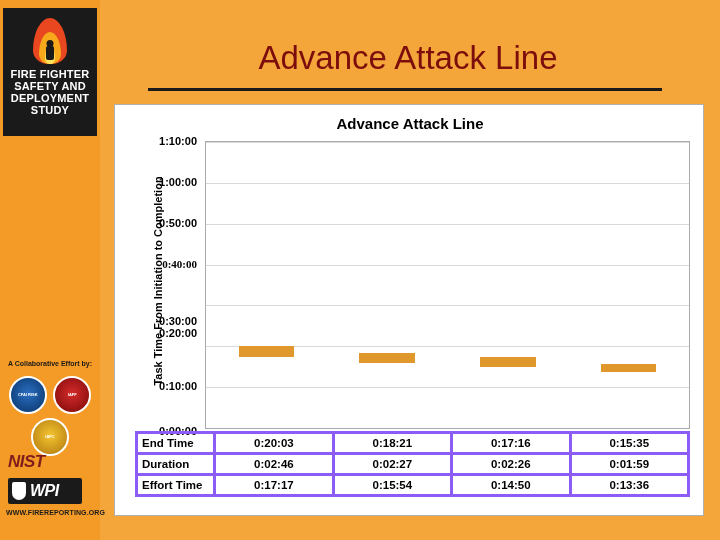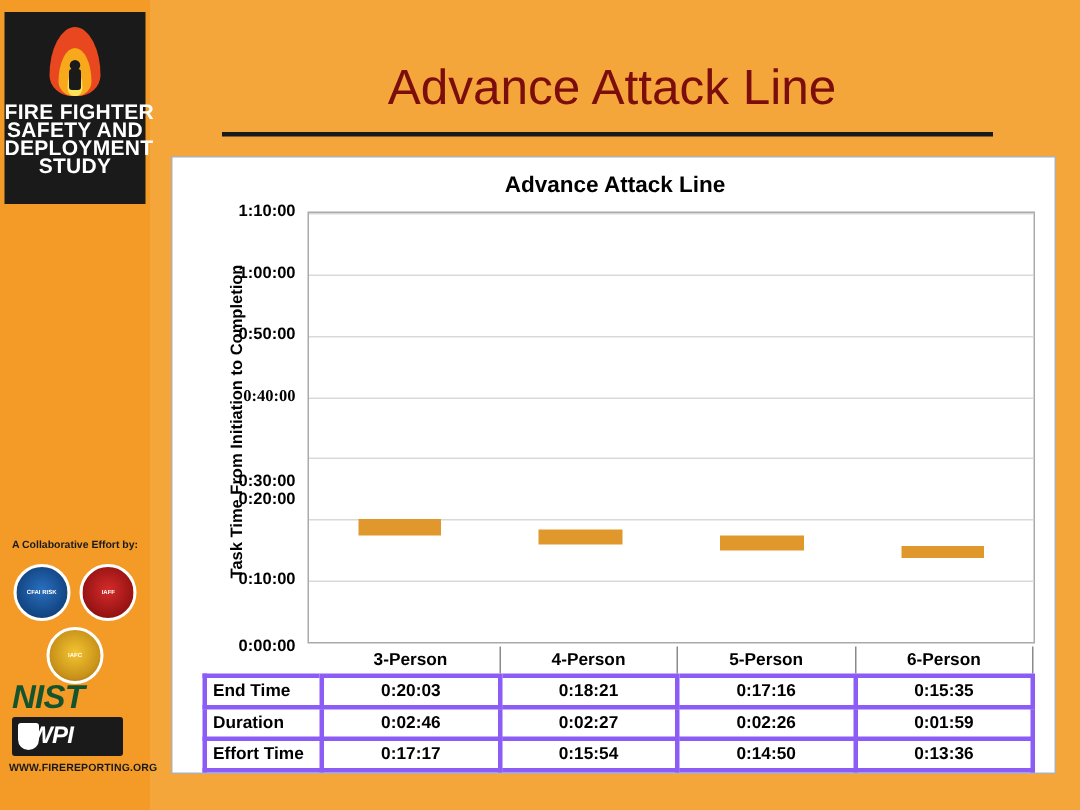--- a/index.html
+++ b/index.html
@@ -55,21 +55,21 @@
     position: absolute;
     bottom: 0;
     left: 50%;
     transform: translateX(-50%);
     width: 16px;
     height: 26px;
   }
   .fig .head { position:absolute; left:50%; transform:translateX(-50%); top:0; width:7px; height:7px; background:#1a1a1a; border-radius:50%; }
   .fig .body { position:absolute; left:50%; transform:translateX(-50%); top:6px; width:8px; height:14px; background:#1a1a1a; border-radius:2px; }
   #logo-text {
-    font-size: 14px;
+    font-size: 11px;
     font-weight: bold;
     line-height: 12px;
     letter-spacing: 0.2px;
     margin-top: 2px;
   }
   #logo-text div { white-space: nowrap; }
   #collab {
     position: absolute;
     left: 0; top: 360px;
     width: 100px;
@@ -97,41 +97,41 @@
   .seal-caption {
     font-size: 4px;
     color: #ffffff;
     text-align: center;
     line-height: 34px;
     font-weight: bold;
   }
   #nist {
     position: absolute;
     left: 8px; top: 452px;
-    font-size: 22px;
+    font-size: 17px;
     font-weight: bold;
     font-style: italic;
-    color: #14532d;
+    color: #7f1d1d;
     letter-spacing: -0.5px;
   }
   #wpi-box {
     position: absolute;
     left: 8px; top: 478px;
     width: 74px;
     height: 26px;
     background: #1a1a1a;
     color: #ffffff;
     border-radius: 2px;
   }
   #wpi-text {
     font-size: 16px;
     font-weight: bold;
     font-style: italic;
     line-height: 26px;
-    padding-left: 12px;
+    padding-left: 22px;
     letter-spacing: -0.5px;
   }
   #wpi-shield {
     position: absolute;
     left: 4px; top: 4px;
     width: 14px; height: 18px;
     background: #ffffff;
     border-radius: 2px 2px 7px 7px;
   }
   #url {
@@ -337,27 +337,20 @@
         <div class="gridline" style="top: 40.8571px;"></div>
         <div class="gridline" style="top: 0px;"></div>
         <div class="bar" style="left: 32.6025px; width: 55.545px; top: 204.081px; height: 11.3038px; background: rgb(224, 152, 44);"></div>
         <div class="bar" style="left: 153.352px; width: 55.545px; top: 211.027px; height: 10.01px; background: rgb(224, 152, 44);"></div>
         <div class="bar" style="left: 274.103px; width: 55.545px; top: 215.453px; height: 9.9419px; background: rgb(224, 152, 44);"></div>
         <div class="bar" style="left: 394.853px; width: 55.545px; top: 222.331px; height: 8.10333px; background: rgb(224, 152, 44);"></div>
       </div>
 
     <table id="data-table">
       <tbody id="data-table-body">
-          <tr class="header-row">
-            <td class="blank"></td>
-            <td class="colhead">3-Person</td>
-            <td class="colhead">4-Person</td>
-            <td class="colhead">5-Person</td>
-            <td class="colhead">6-Person</td>
-          </tr>
           <tr>
             <td class="rowhead">End Time</td>
             <td class="val">0:20:03</td>
             <td class="val">0:18:21</td>
             <td class="val">0:17:16</td>
             <td class="val">0:15:35</td>
           </tr>
           <tr>
             <td class="rowhead">Duration</td>
             <td class="val">0:02:46</td>

